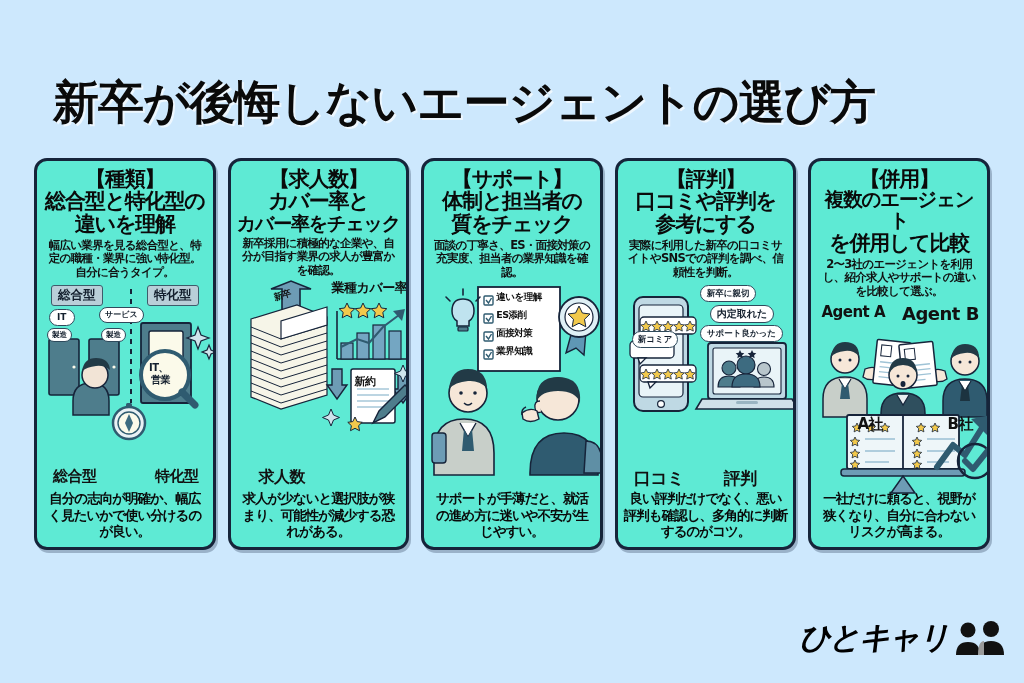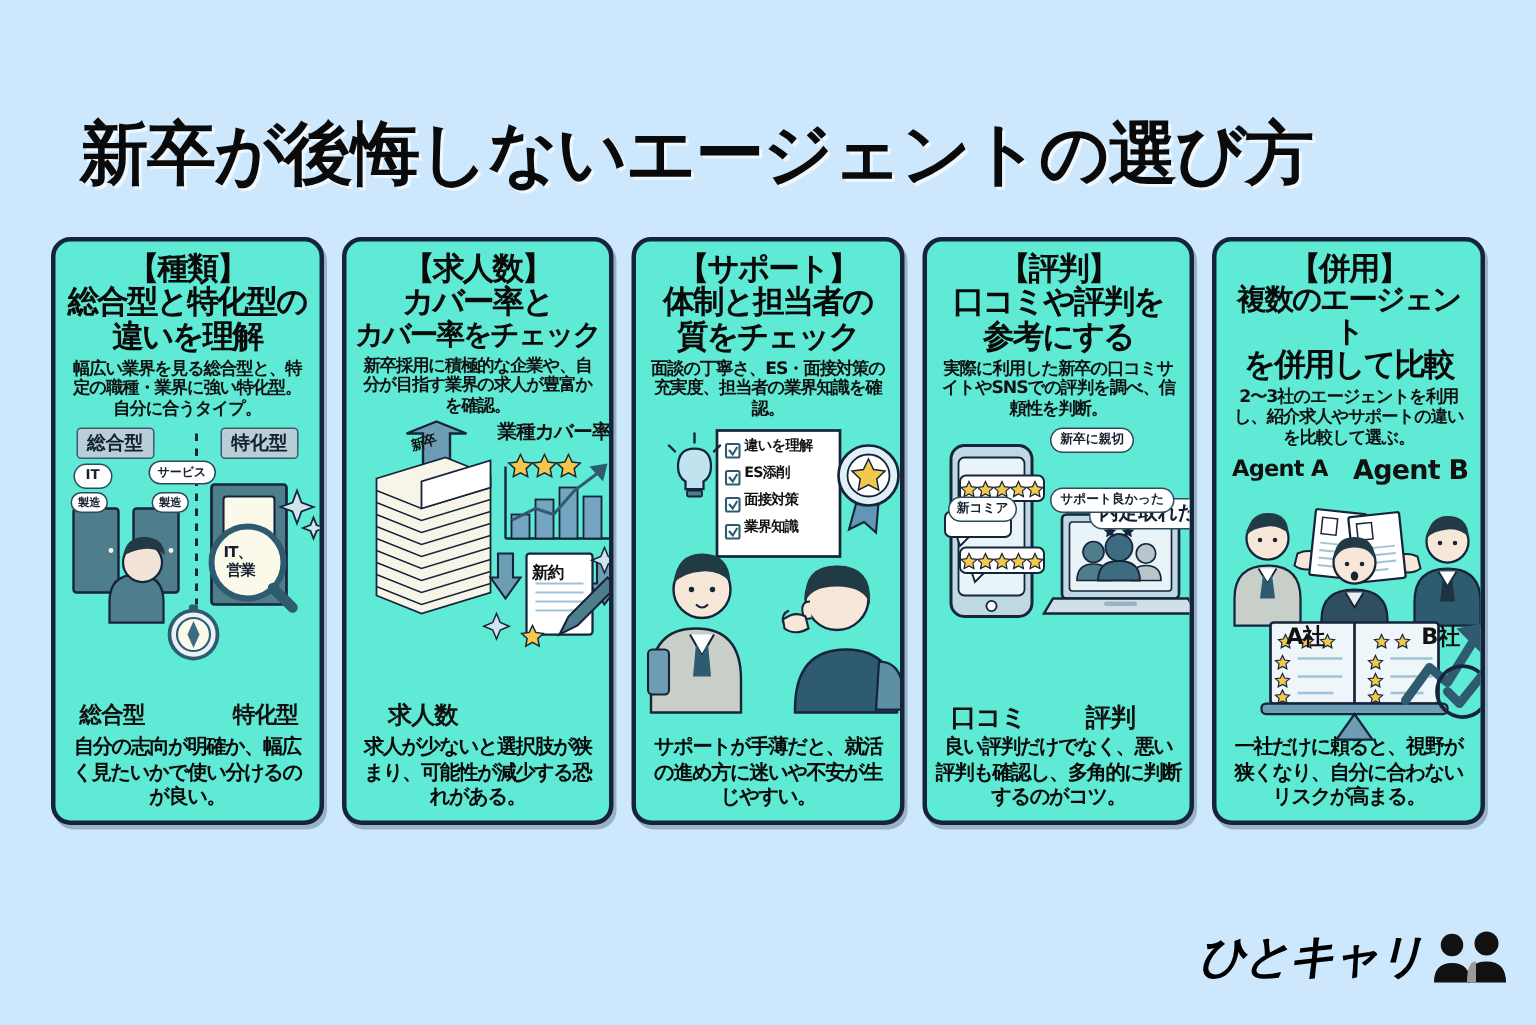--- a/index.html
+++ b/index.html
@@ -392,21 +392,21 @@
           <path d="M108 104 q0-13 14-13 q14 0 14 13z" fill="#3d6b80" stroke="#16243a" stroke-width="1.2"></path>
         </g>
         <g fill="#16243a">
           <path d="M116 67 l1.3 2.8 3 .4 -2.2 2 .5 3 -2.6-1.4 -2.6 1.4 .5-3 -2.2-2 3-.4z"></path>
           <path d="M128 67 l1.3 2.8 3 .4 -2.2 2 .5 3 -2.6-1.4 -2.6 1.4 .5-3 -2.2-2 3-.4z"></path>
         </g>
       </svg>
 
       <div class="bubble" style="left:8px;top:48px;font-size:8.5px;padding:3px 5px;">新コミア</div>
       <div class="bubble" style="left:76px;top:2px;font-size:8.5px;padding:3px 6px;">新卒に親切</div>
-      <div class="bubble" style="left:102px;top:22px;font-size:13px;padding:3px 6px;margin-top:27px;">内定取れた</div>
+      <div class="bubble" style="left:86px;top:22px;font-size:10px;padding:3px 6px;">内定取れた</div>
       <div class="bubble" style="left:76px;top:42px;font-size:8.5px;padding:3px 6px;">サポート良かった</div>
 
       <div class="lbl" style="left:10px;bottom:-2px;font-size:17px;">口コミ</div>
       <div class="lbl" style="left:100px;bottom:-2px;font-size:17px;">評判</div>
     </div>
 
     <div class="card-foot">良い評判だけでなく、悪い評判も確認し、多角的に判断するのがコツ。</div>
   </div>
 
   <div class="card">

